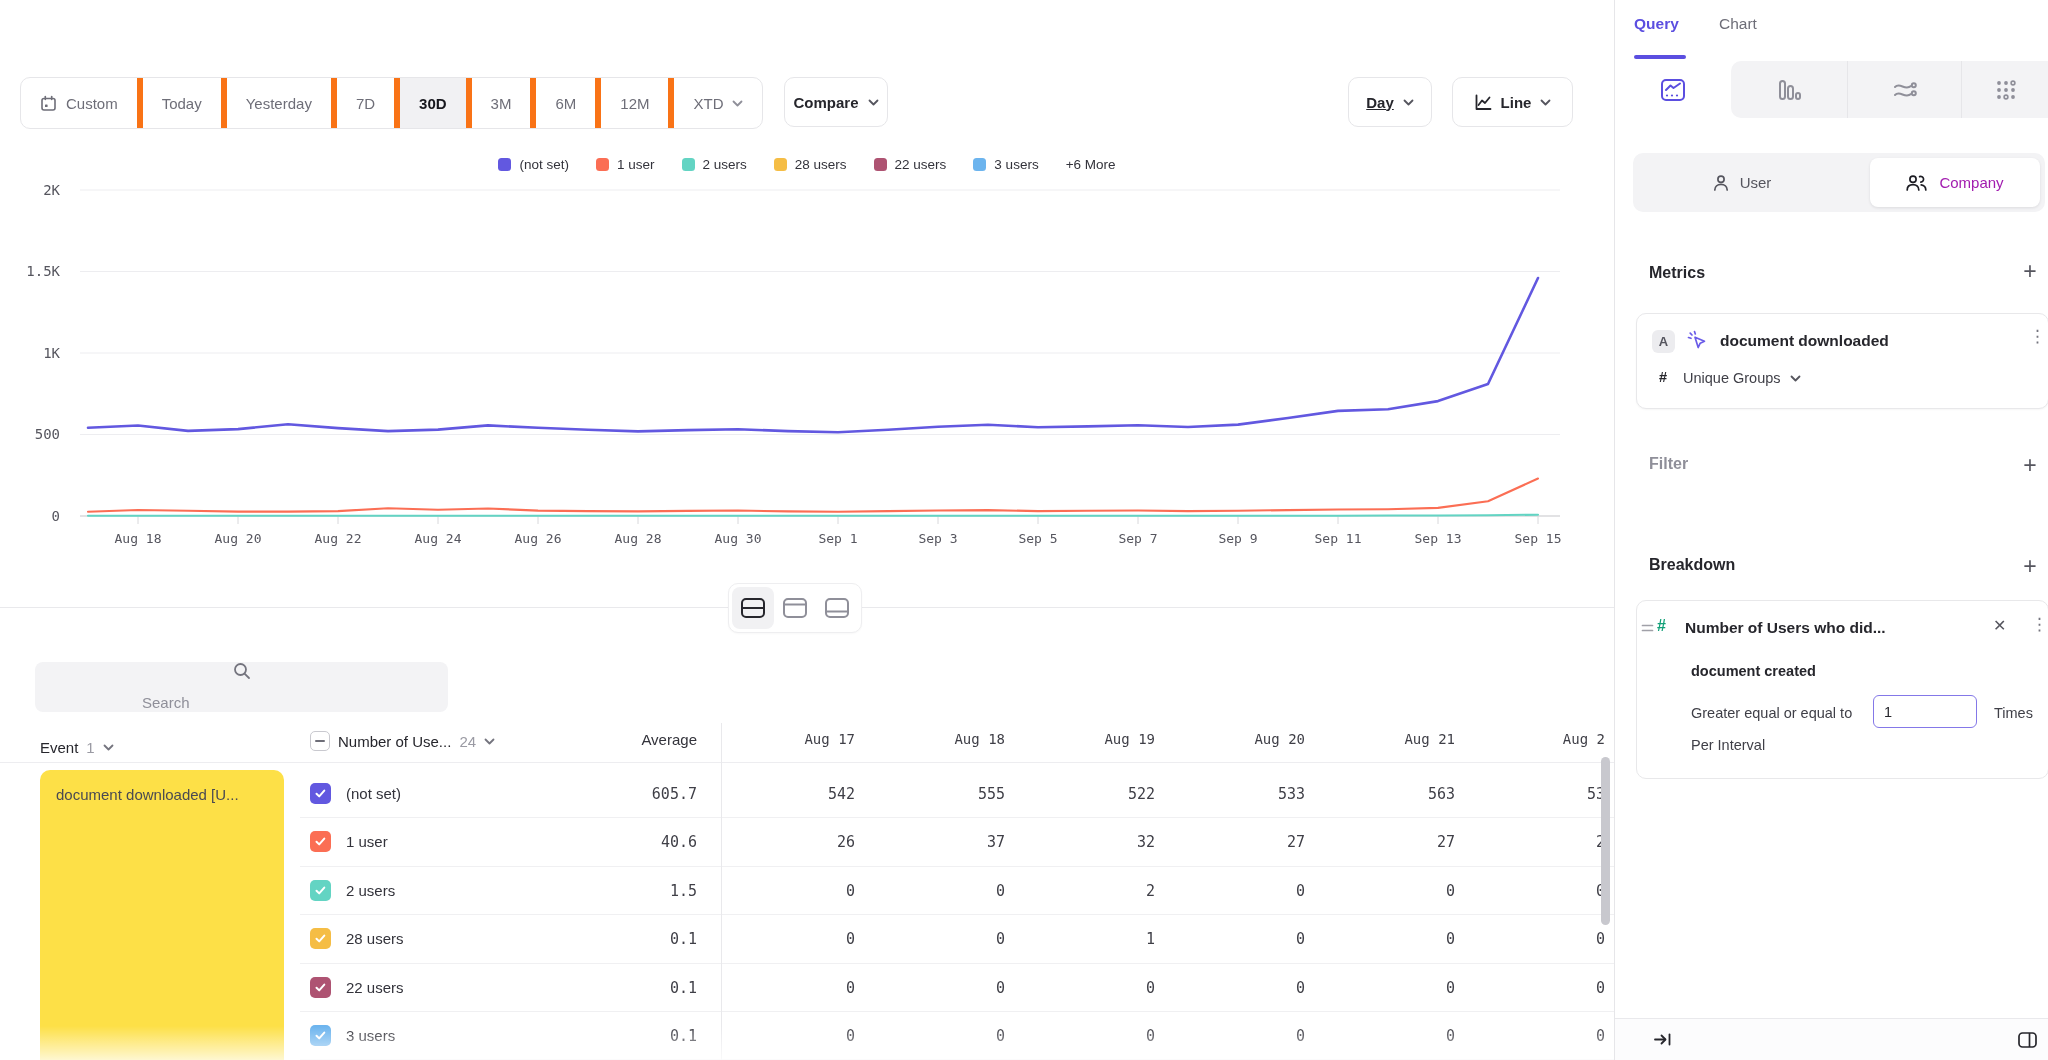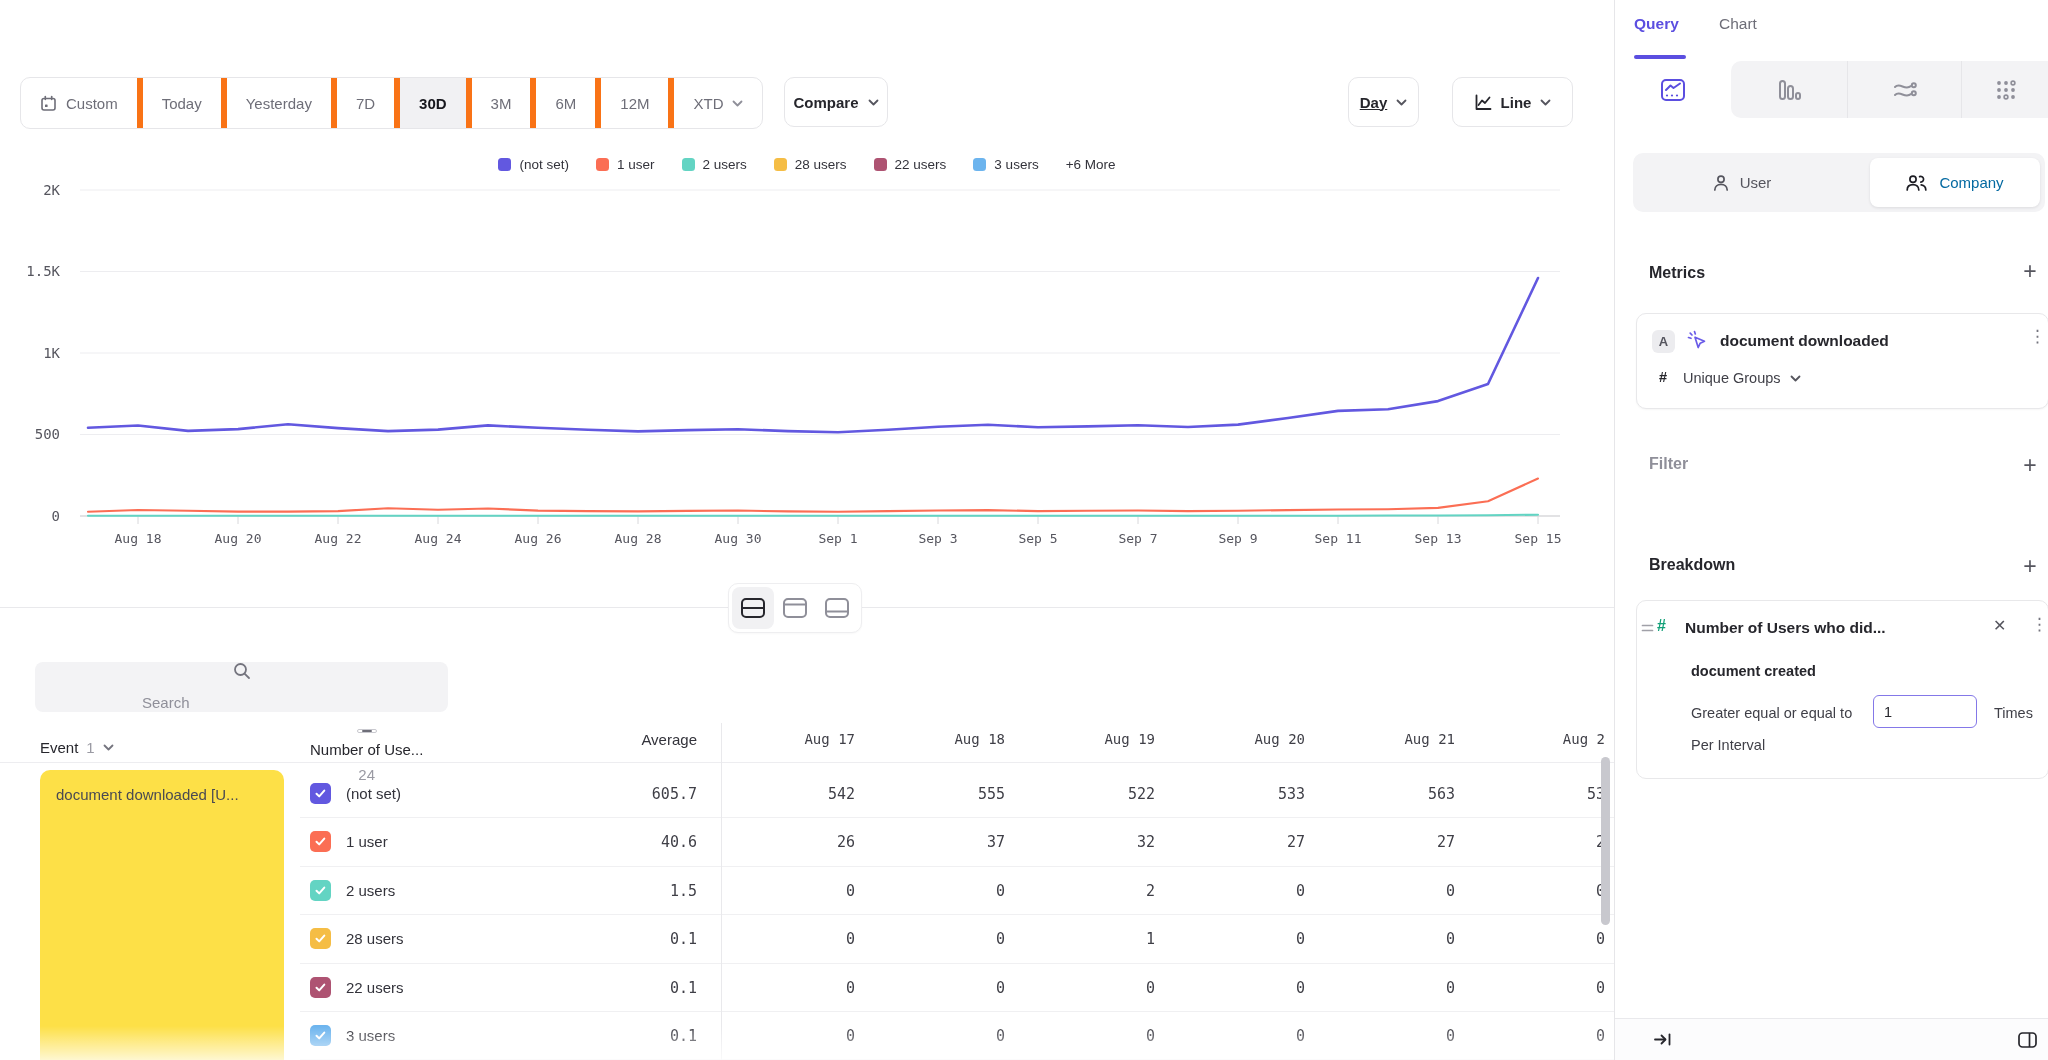--- a/index.html
+++ b/index.html
@@ -8,21 +8,21 @@
   .abs{position:absolute;}
   
   #range-group{left:20px;top:77px;height:50px;display:flex;align-items:stretch;
     border:1px solid #e6e6e9;border-radius:10px;background:#fff;overflow:hidden;}
   .seg{display:flex;align-items:center;gap:9px;padding:0 19px;font-size:15px;color:#6e6e78;cursor:pointer;white-space:nowrap;}
   .seg + .seg{border-left:6px solid #f97316;}
   .seg.active{background:#f1f1f3;color:#17171d;font-weight:700;}
   .btn{display:flex;align-items:center;justify-content:center;gap:9px;height:50px;background:#fff;
     border:1px solid #e6e6e9;border-radius:10px;font-size:15px;color:#26262c;font-weight:600;box-sizing:border-box;cursor:pointer;}
   #compare-btn{left:784px;top:77px;width:104px;}
-  #interval-btn{left:1348px;top:77px;width:71px;text-decoration:underline;}
+  #interval-btn{left:1348px;top:77px;width:84px;text-decoration:underline;}
   #charttype-btn{left:1452px;top:77px;width:121px;}
   
   #legend{left:0;top:157px;width:1614px;display:flex;justify-content:center;align-items:center;gap:27px;
     font-size:13.5px;color:#33333b;}
   .lg-item{display:flex;align-items:center;gap:8px;cursor:pointer;}
   .lg-sw{width:13px;height:13px;border-radius:3.5px;display:inline-block;}
   .lg-more{color:#33333b;}
   
   #chart-svg{left:0;top:128px;}
   .ylab{font-family:"DejaVu Sans Mono",monospace;font-size:14px;fill:#55555e;}
@@ -33,21 +33,21 @@
     border-radius:10px;display:flex;padding:3px;box-sizing:border-box;box-shadow:0 1px 2px rgba(0,0,0,.03);}
   .lt{flex:1;display:flex;align-items:center;justify-content:center;border-radius:8px;cursor:pointer;}
   .lt.active{background:#f1f1f3;}
   
   #searchbox{left:35px;top:662px;width:413px;height:50px;background:#f3f3f5;border-radius:8px;
     display:flex;align-items:center;gap:13px;padding:0 18px;box-sizing:border-box;flex-direction:column;}
   #searchbox input{border:none;background:transparent;outline:none;font-size:15px;color:#26262c;flex:1;font-family:inherit;}
   ::placeholder{color:#8f8f99;}
   
   #event-head,#group-head{top:729px;height:24px;display:flex;align-items:center;gap:8px;font-size:15px;color:#26262c;}
-  #event-head{left:40px;margin-top:6px;} #group-head{left:310px;flex-direction:column;}
+  #event-head{left:40px;margin-top:6px;} #group-head{left:310px;}
   .cnt{color:#9a9aa3;}
   .cbx{width:20px;height:20px;border:1.5px solid #c9c9cf;border-radius:5px;background:#fff;
     display:flex;align-items:center;justify-content:center;box-sizing:border-box;}
   .cbx .minus{width:10px;height:2px;background:#6e6e78;border-radius:1px;}
   #avg-head{left:557px;top:731px;width:140px;text-align:right;font-size:15px;color:#33333b;}
   .dhead{position:absolute;top:731px;width:130px;text-align:right;font-size:14px;color:#3f3f47;
     font-family:"DejaVu Sans Mono",monospace;}
   #head-line{left:0;top:762px;width:1614px;height:1px;background:#ededf0;}
   #event-panel{left:40px;top:770px;width:244px;height:290px;background:#fde047;border-radius:10px 10px 0 0;
     padding:16px 0 0 16px;box-sizing:border-box;font-size:15px;color:#4a4a52;white-space:nowrap;overflow:hidden;}
@@ -72,21 +72,21 @@
   .segcell{display:flex;align-items:center;justify-content:center;cursor:pointer;}
   .segcell.c1{width:116px;background:#fff;}
   .segcell.c2{width:116px;background:#f3f3f5;border-radius:10px 0 0 10px;}
   .segcell.c3{width:114px;background:#f3f3f5;border-left:1px solid #e6e6e9;box-sizing:border-box;}
   .segcell.c4{flex:1;background:#f3f3f5;border-left:1px solid #e6e6e9;box-sizing:border-box;}
   #toggle{left:18px;top:153px;width:412px;height:59px;background:#f3f3f5;border-radius:10px;}
   #toggle .user{position:absolute;left:0;top:0;width:217px;height:100%;display:flex;align-items:center;
     justify-content:center;gap:10px;color:#55555e;font-size:15px;cursor:pointer;}
   #toggle .pill{position:absolute;left:217px;top:5px;right:5px;bottom:5px;background:#fff;border-radius:8px;
     box-shadow:0 1px 3px rgba(20,20,30,.10);display:flex;align-items:center;justify-content:center;gap:12px;
-    font-size:15px;color:#0369a1;font-weight:500;cursor:pointer;margin-left:20px;}
+    font-size:15px;color:#a21caf;font-weight:500;cursor:pointer;margin-left:20px;}
   .secthead{font-size:16px;font-weight:700;color:#26262c;}
   .addbtn{left:402px;width:26px;height:26px;display:flex;align-items:center;justify-content:center;
     font-size:23px;font-weight:300;color:#55555e;cursor:pointer;}
   #mcard{left:21px;top:313px;width:411px;height:94px;border:1px solid #e8e8ea;border-radius:10px;background:#fff;
     box-shadow:0 1px 2px rgba(20,20,30,.04);}
   .abadge{left:15px;top:16px;width:23px;height:23px;background:#ececef;border-radius:6px;display:flex;
     align-items:center;justify-content:center;font-size:13px;font-weight:700;color:#55555e;}
   #mtitle{left:83px;top:18px;font-size:15.5px;font-weight:600;color:#26262c;}
   .kebab{font-size:17px;color:#74747e;cursor:pointer;line-height:1;}
   #mhash{left:22px;top:55px;font-size:14.5px;font-weight:700;color:#26262c;}

